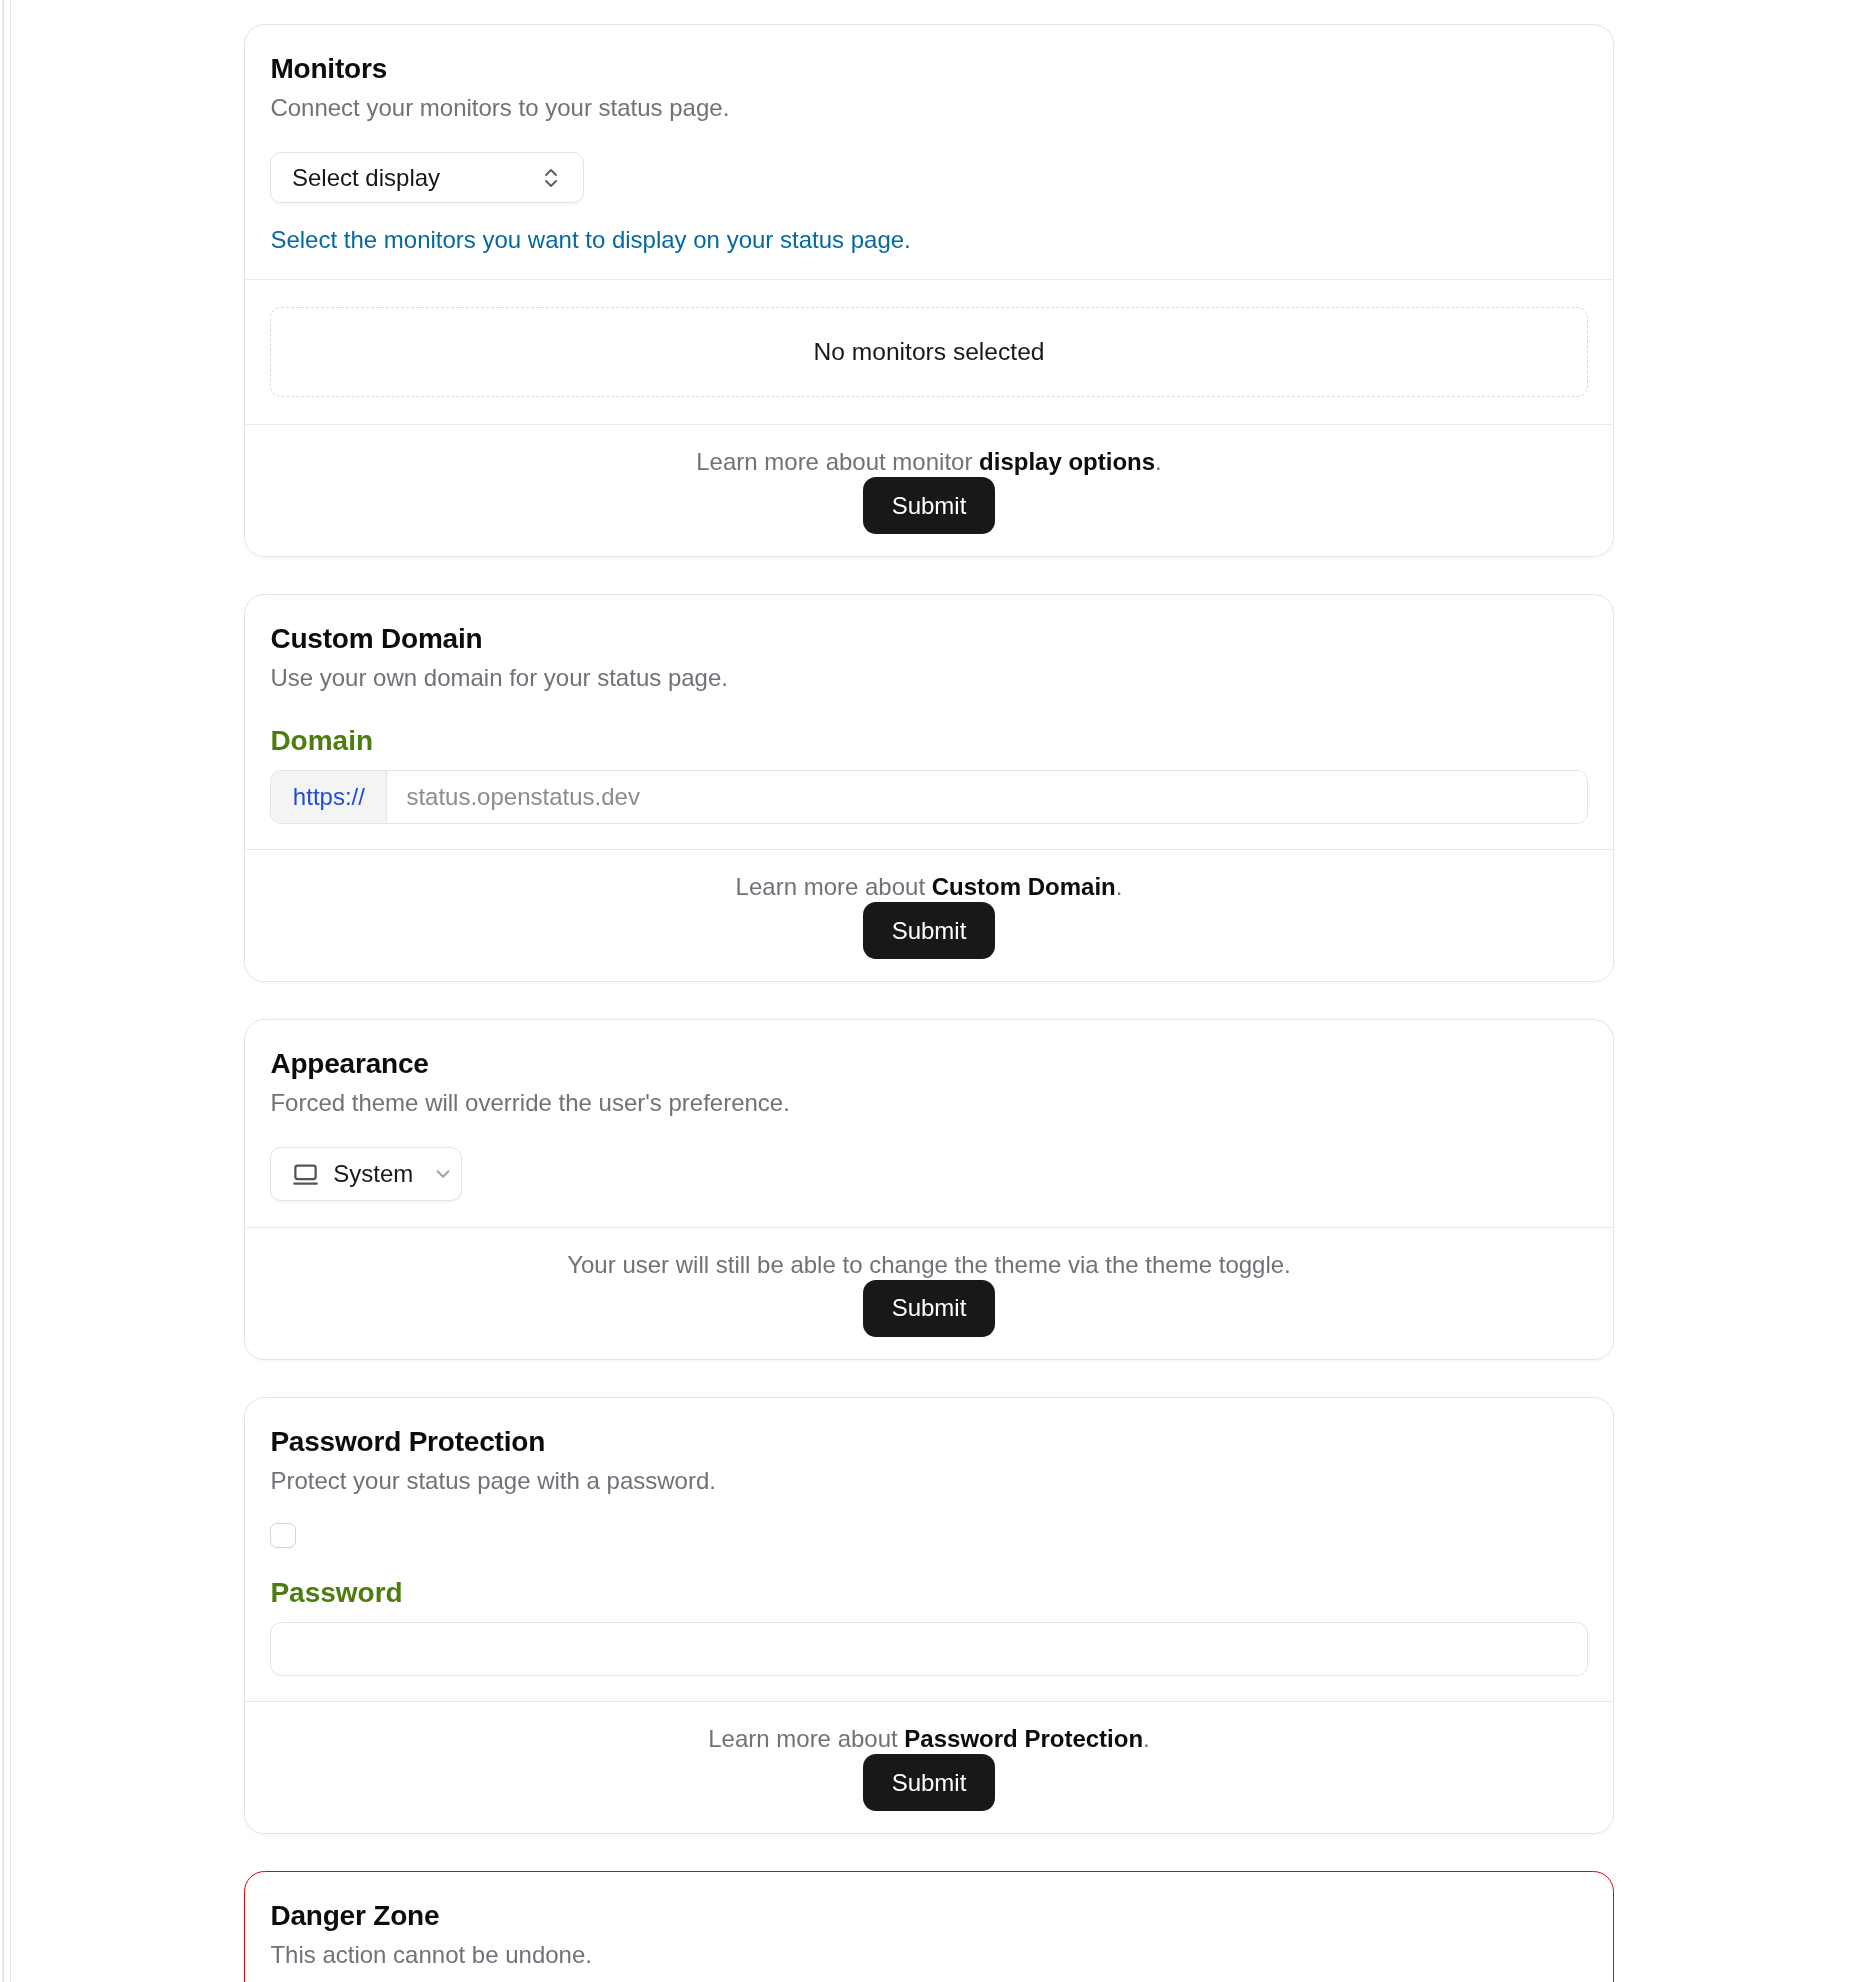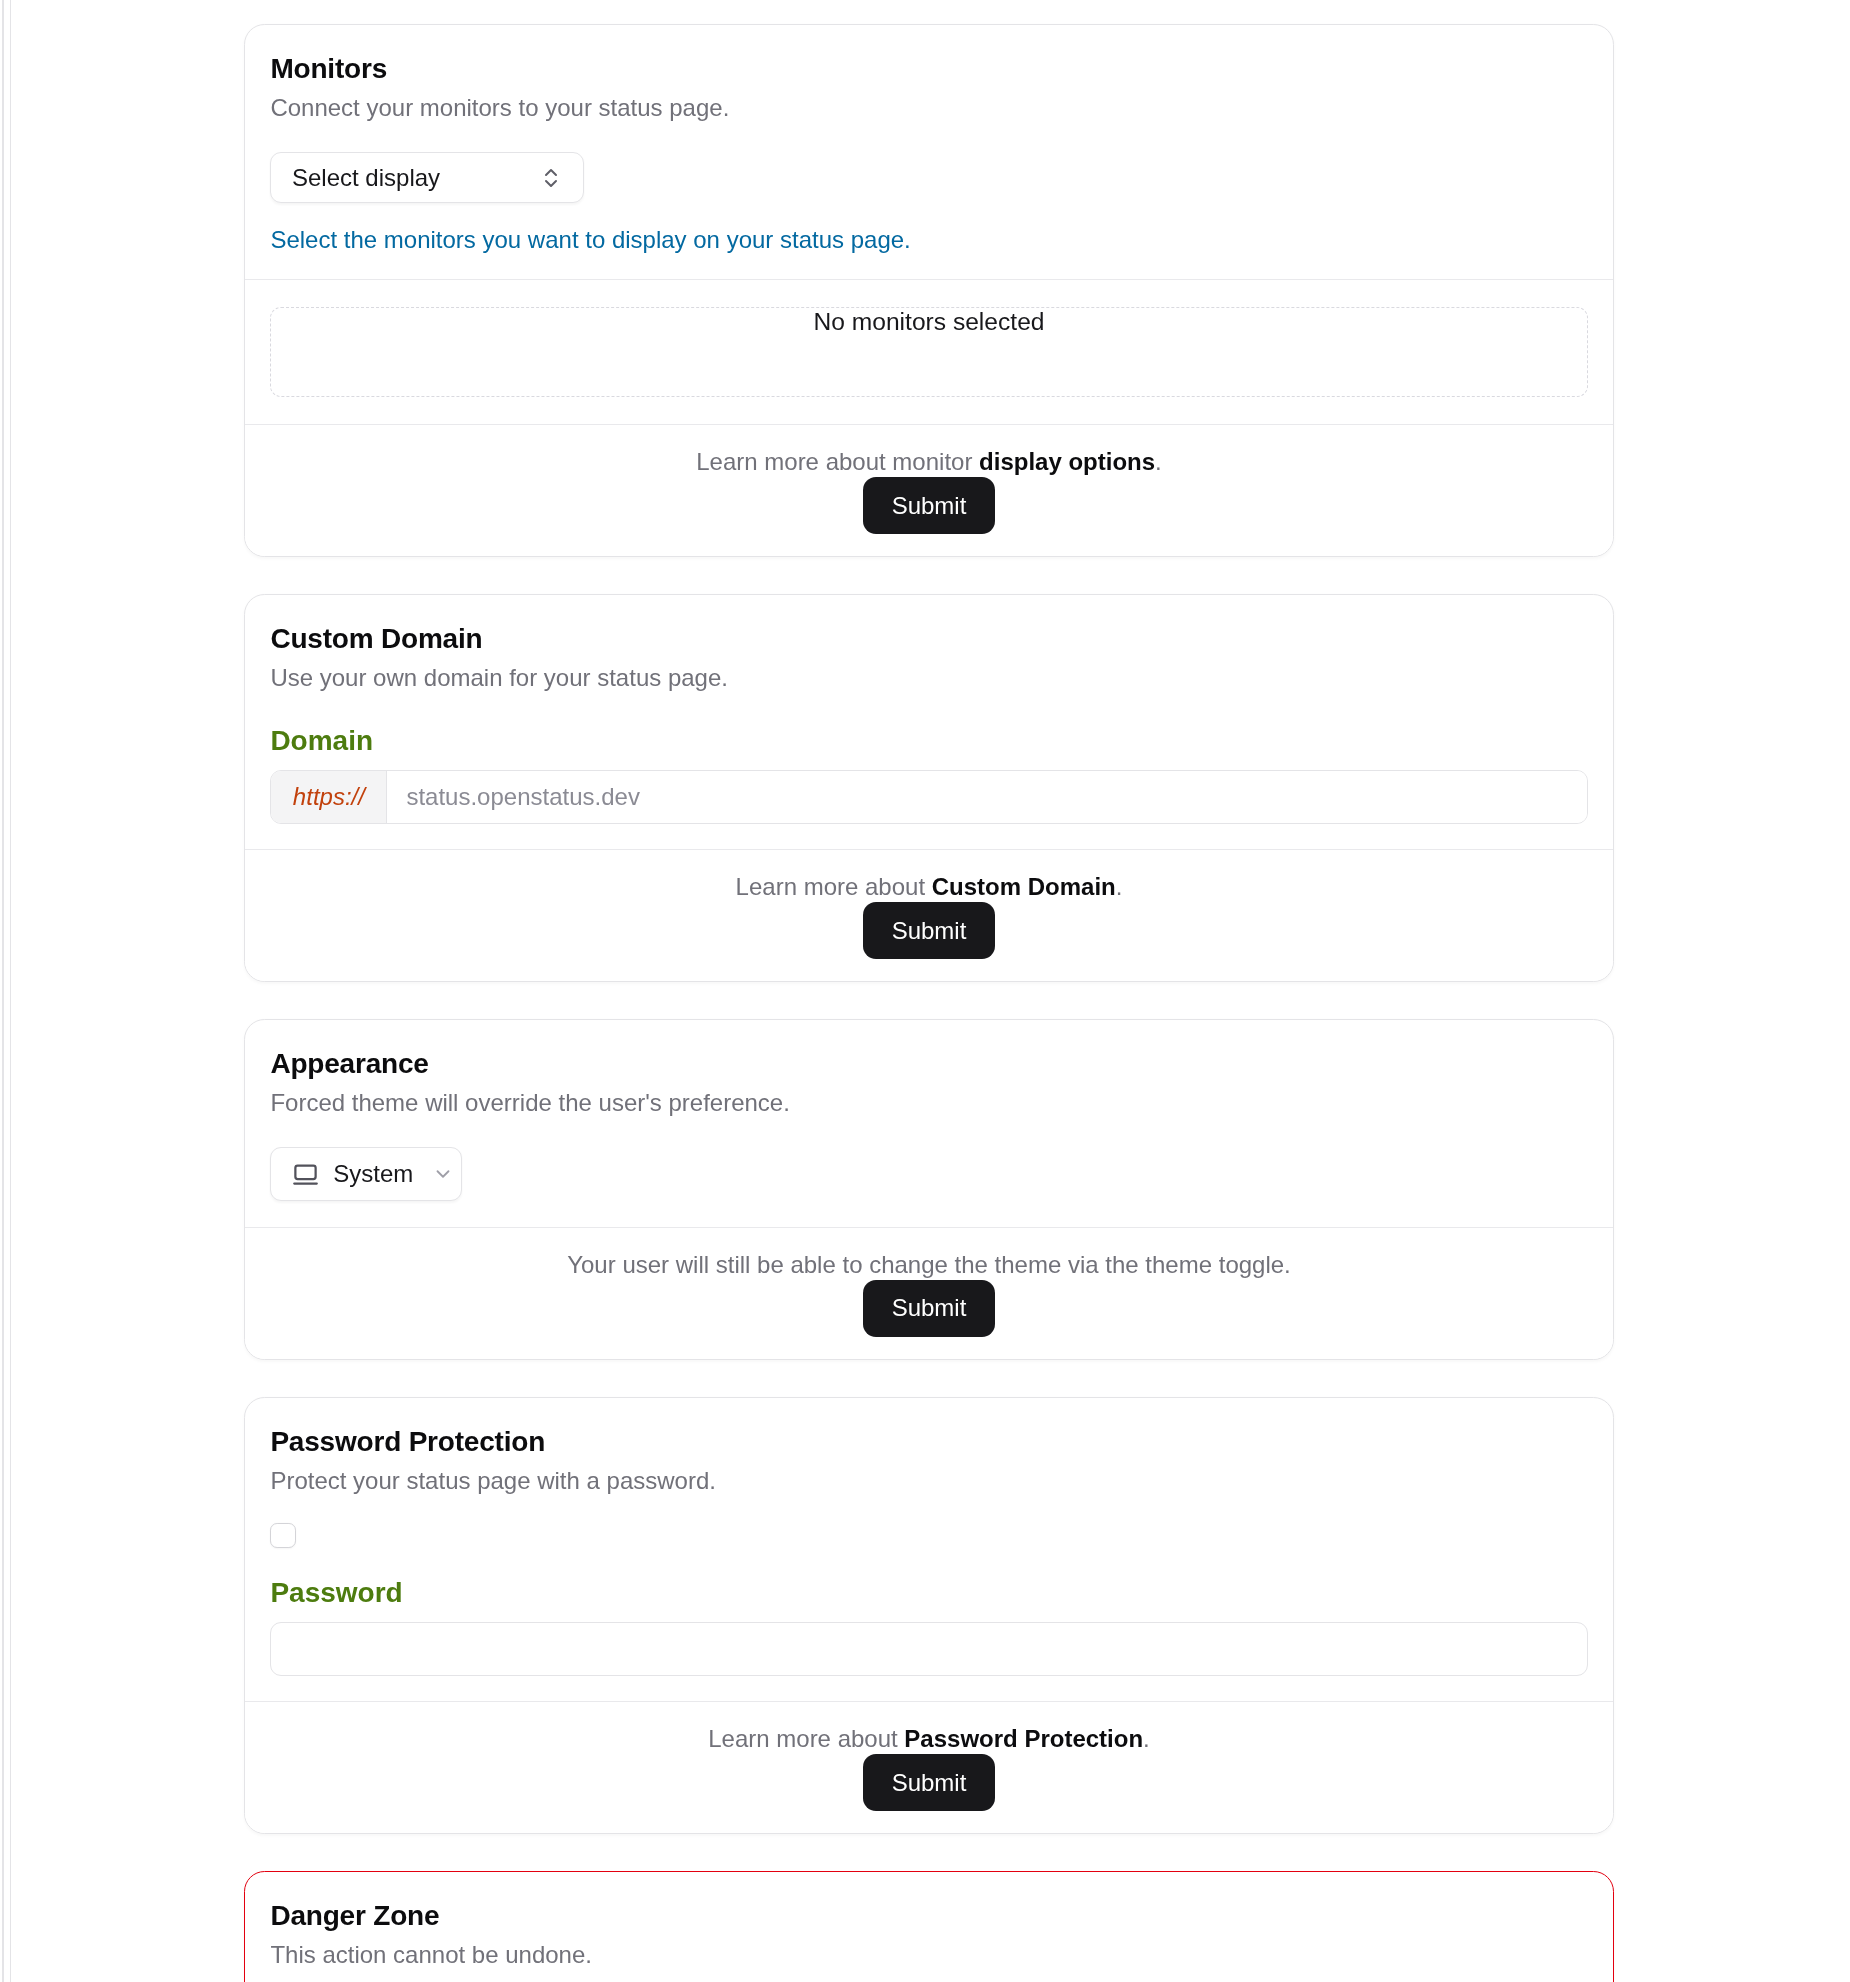--- a/index.html
+++ b/index.html
@@ -31,41 +31,41 @@
     box-shadow: 0 1.6px 2.4px rgba(0,0,0,0.04); font-family: inherit; }
   .select-btn.monitors { width: 314px; }
   .select-btn.theme { width: 192px; height: 54px; justify-content: flex-start; gap: 14.3px; }
   .select-btn .icon { display: inline-flex; flex: none; }
   .icon-updown { color: #5f5f68; }
   .icon-laptop { color: #52525b; }
   .icon-chev { color: #9f9fa8; margin-left: 4.8px; }
 
   .section { border-top: 1.6px solid #e9e9ec; padding: 27px 25.4px; }
   .dashed-box { border: 1.6px dashed #d9d9df; border-radius: 11px; height: 90px;
-    display: flex; align-items: flex-start; justify-content: center;
+    display: flex; align-items: center; justify-content: center;
     font-size: 24.6px; color: #18181b; }
 
   .card-footer { border-top: 1.6px solid #e9e9ec; min-height: 106px; padding: 22px 25.4px;
     display: flex; align-items: center; justify-content: space-between; background: #fff; flex-direction: column; }
   .card.danger .card-footer { background: #fdf1f1; border-top-color: #e3000f; min-height: 103px; }
   .footer-text { font-size: 24px; line-height: 30px; color: #717179; }
   .footer-text .strong { color: #0c0c0e; font-weight: 700; }
 
   .btn { border: none; height: 57px; padding: 0 29px; border-radius: 13px;
     font-size: 24px; font-weight: 400; cursor: pointer; font-family: inherit; flex: none; }
   .btn-dark { background: #18181b; color: #ffffff; }
   .btn-danger { background: #e3000f; color: #ffffff; padding: 0 25.4px; }
 
   .field-block { margin-top: 32px; }
   .field-label { display: block; font-size: 28px; font-weight: 700; color: #4d7c0f;
     margin-bottom: 12.7px; }
   .input-group { display: flex; width: 100%; height: 54px; border: 1.6px solid #e4e4e7;
     border-radius: 11px; overflow: hidden; background: #fff; }
   .input-prefix { width: 116px; flex: none; background: #f4f4f5; border-right: 1.6px solid #e4e4e7;
-    display: flex; align-items: center; justify-content: center; font-size: 24px; color: #c2410c; font-style: italic; }
+    display: flex; align-items: center; justify-content: center; font-size: 24px; color: #1d4ed8; }
   .text-input { flex: 1; border: none; outline: none; font-size: 24px; color: #18181b;
     padding: 0 19px; font-family: inherit; background: #fff; min-width: 0; }
   .text-input::placeholder { color: #8b8b94; opacity: 1; }
   .single-input { width: 100%; height: 54px; border: 1.6px solid #e4e4e7; border-radius: 11px;
     font-size: 24px; padding: 0 19px; outline: none; font-family: inherit; color: #18181b; }
 
   .checkbox-row { margin-top: 25.4px; display: flex; align-items: flex-start; gap: 12.7px; }
   .checkbox { width: 25.4px; height: 25.4px; border: 1.6px solid #d4d4d8; border-radius: 7.1px;
     background: #fff; flex: none; margin-top: 1.6px; box-shadow: 0 0.8px 1.6px rgba(0,0,0,0.04); }
   .checkbox-texts { display: flex; flex-direction: column; gap: 6.4px; }

